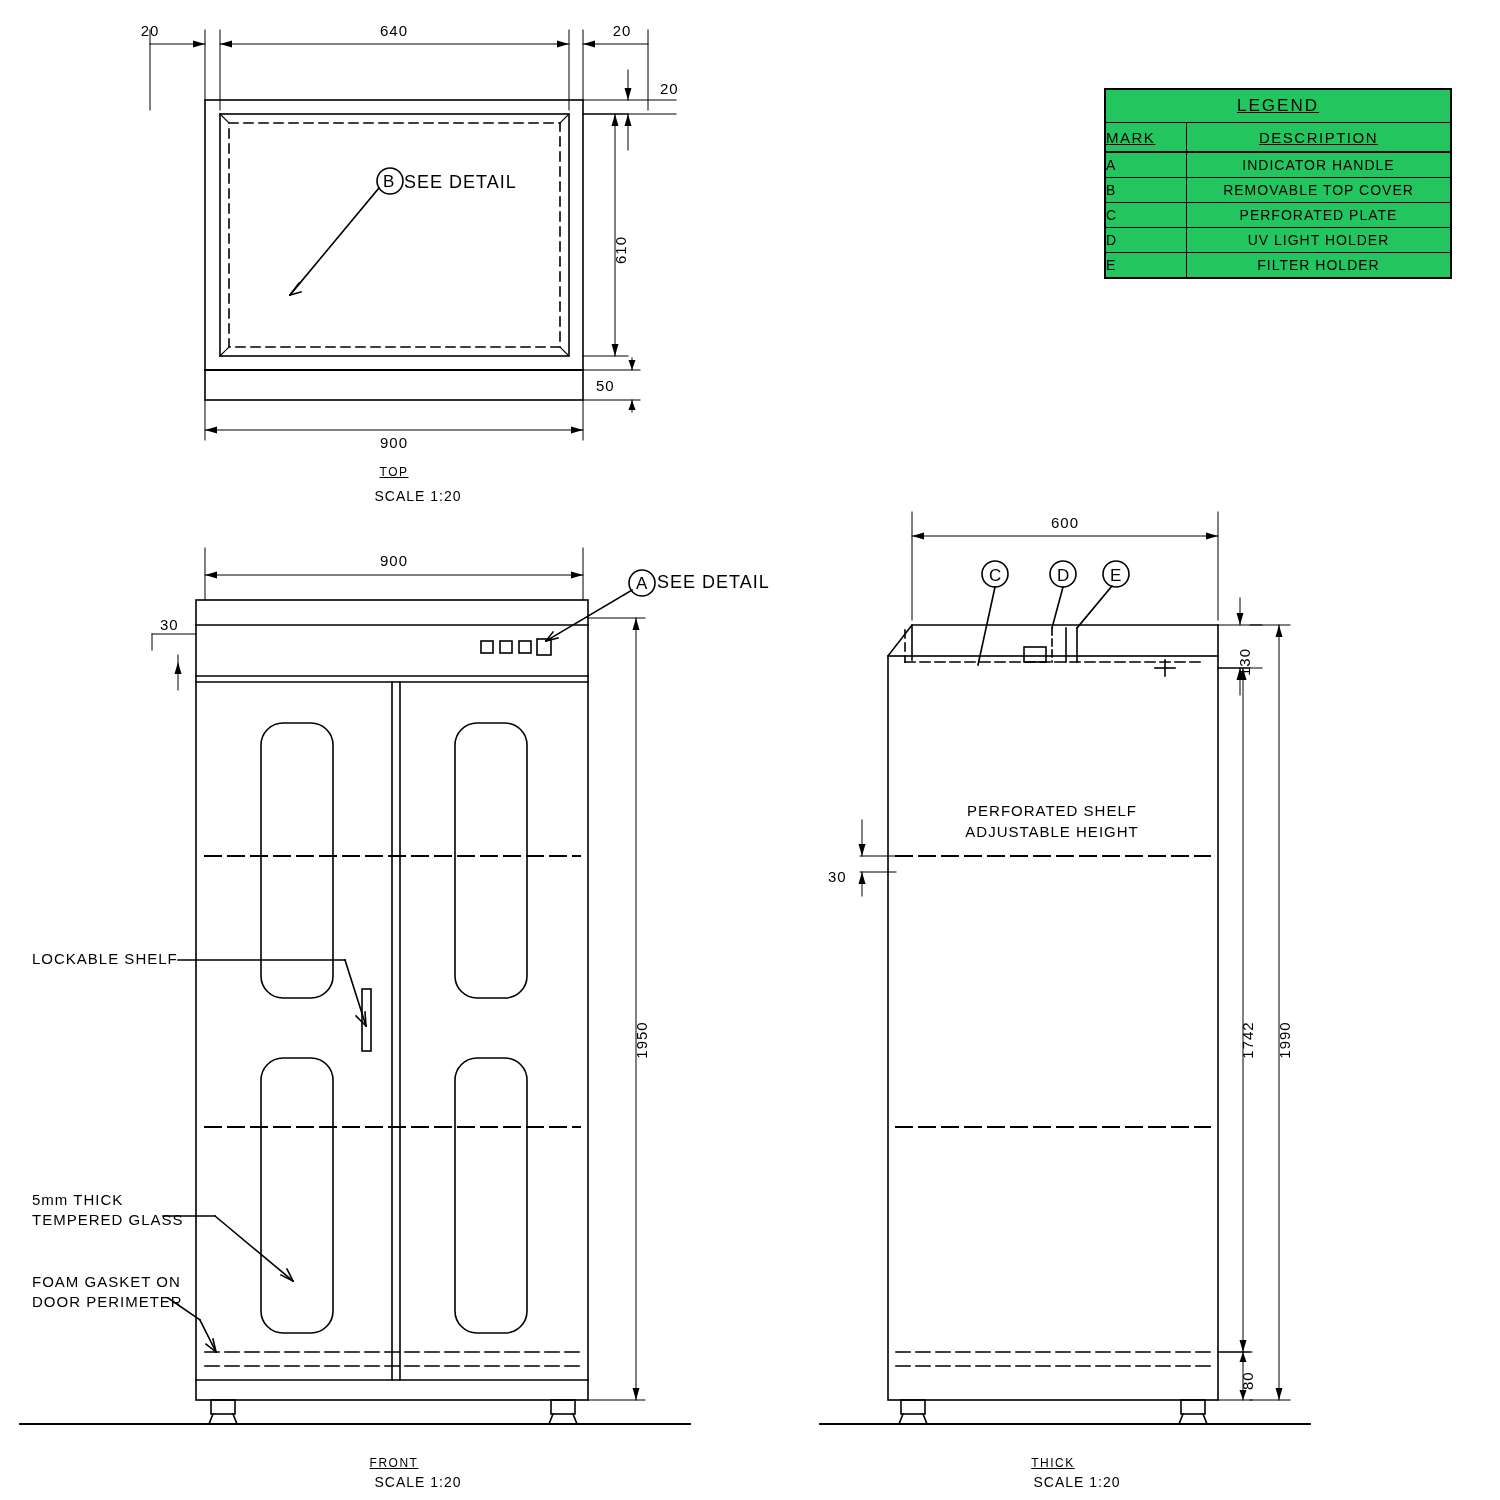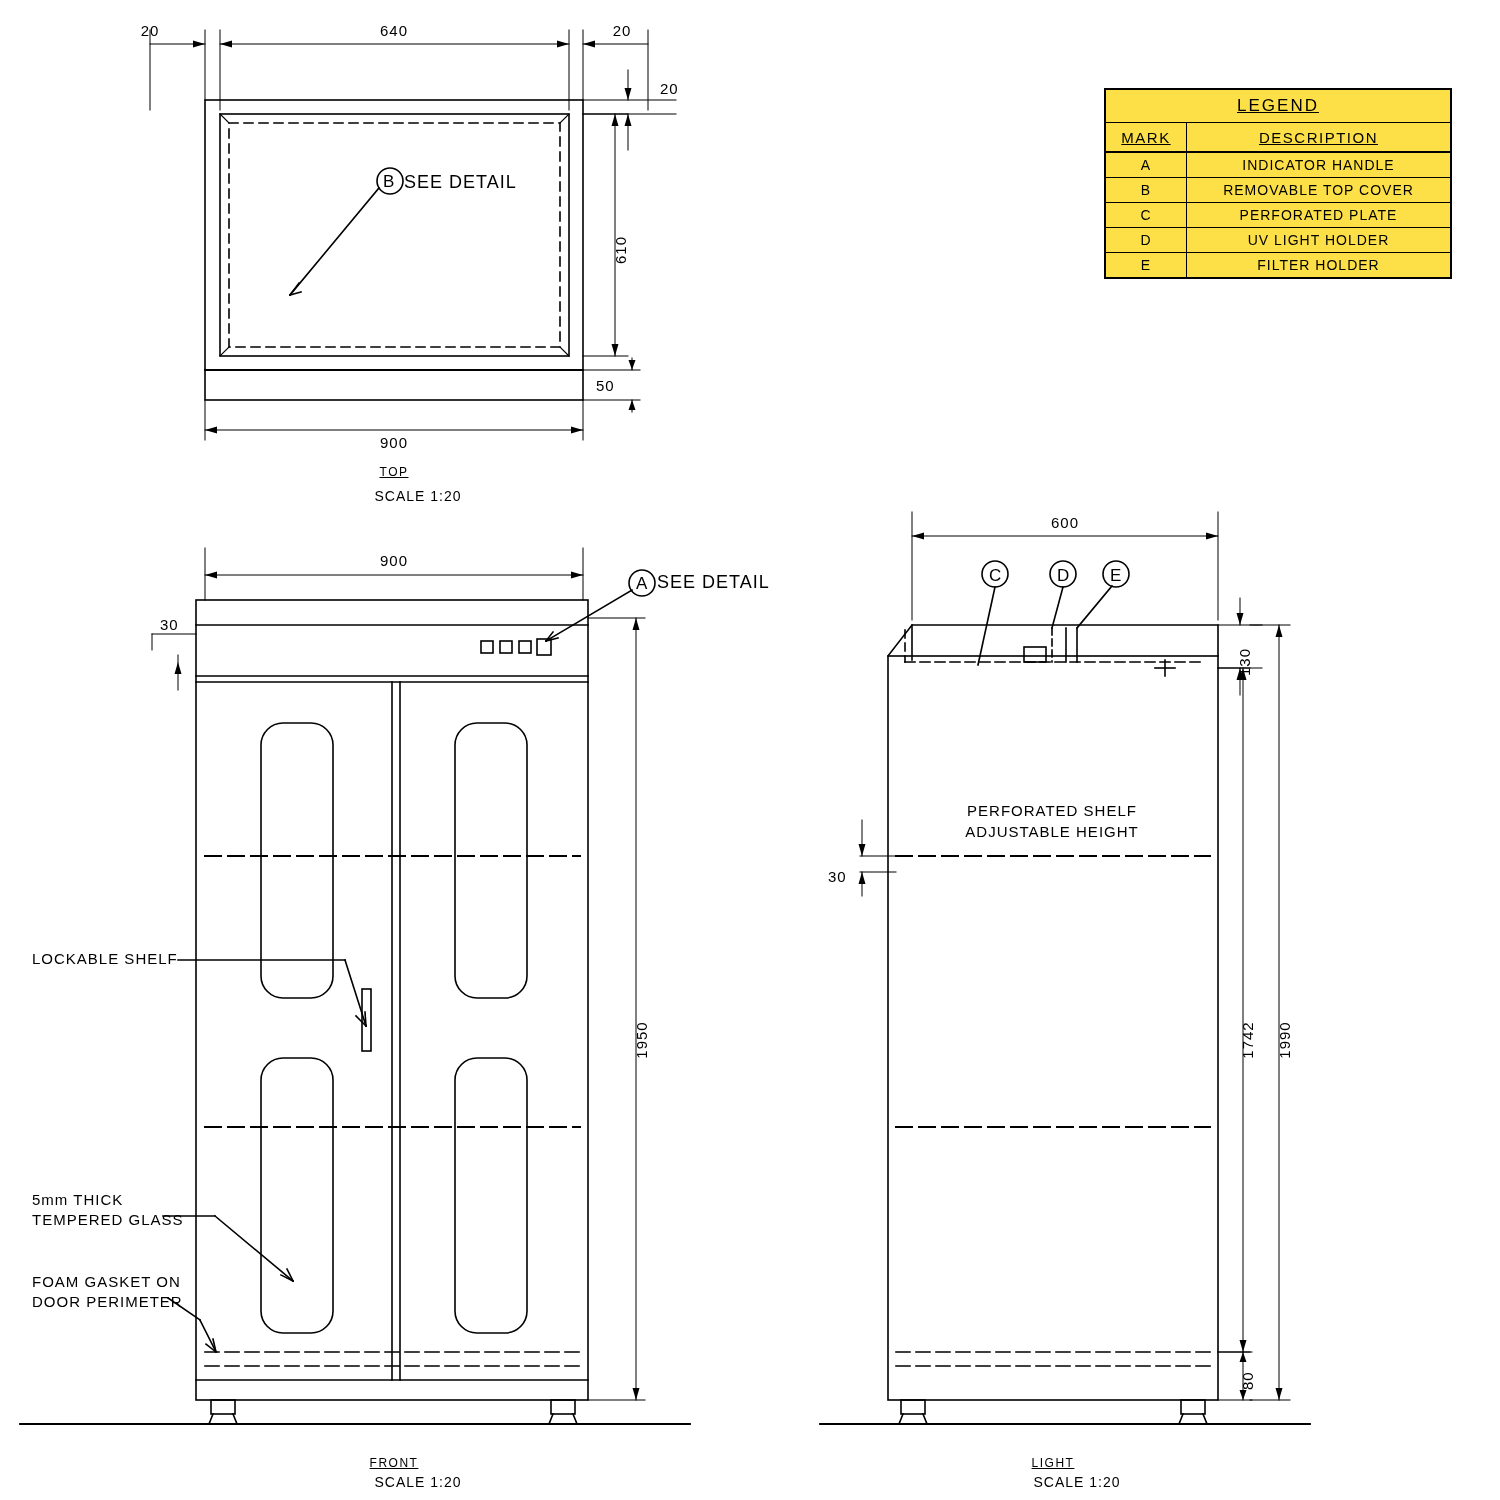--- a/index.html
+++ b/index.html
@@ -4,27 +4,27 @@
 <style>
   html,body{margin:0;padding:0;background:#ffffff;}
   body{width:1500px;height:1500px;position:relative;font-family:"Liberation Sans",sans-serif;color:#000;}
   .stage{position:absolute;left:0;top:0;width:1500px;height:1500px;overflow:hidden;}
   svg{position:absolute;left:0;top:0;}
   .lbl{position:absolute;font-family:"Liberation Sans",sans-serif;font-size:15px;letter-spacing:1px;color:#000;white-space:pre;}
   .lbl.rot{transform-origin:0 0;}
   .viewname{font-size:12px;letter-spacing:1.5px;text-decoration:underline;}
   .scaletxt{font-size:14px;letter-spacing:1px;margin-left:24px;}
   
-  .legend{position:absolute;left:1104px;top:88px;width:348px;border:2px solid #000;box-sizing:border-box;background:#fde047;}
+  .legend{position:absolute;left:1104px;top:88px;width:348px;border:2px solid #000;box-sizing:border-box;background:#22c55e;}
   .legend .ltitle{height:32px;display:flex;align-items:center;justify-content:center;border-bottom:1px solid #000;}
   .legend .ltitle span{font-size:17px;letter-spacing:2px;text-decoration:underline;}
   .legend .lhead{height:28px;display:flex;border-bottom:2px solid #000;}
   .legend .lrow{height:24px;display:flex;border-bottom:1px solid #000;}
   .legend .lrow:last-child{border-bottom:none;}
-  .legend .c1{width:80px;display:flex;align-items:center;justify-content:center;border-right:1px solid #000;font-size:14px;letter-spacing:1px;}
+  .legend .c1{width:80px;display:flex;align-items:center;border-right:1px solid #000;font-size:14px;letter-spacing:1px;}
   .legend .c2{flex:1;display:flex;align-items:center;justify-content:center;font-size:14px;letter-spacing:1px;}
   .legend .lhead .c1 span,.legend .lhead .c2 span{text-decoration:underline;font-size:15px;letter-spacing:1.5px;}
 </style>
 </head>
 <body>
 
 <div class="stage">
 
   <svg width="1500" height="1500" viewBox="0 0 1500 1500">
     <g stroke="#000" fill="none" stroke-width="1.6" stroke-linecap="square">
@@ -360,16 +360,16 @@
   <div class="lbl rot" style="left:1236px;top:662px;transform:rotate(-90deg) translateX(-50%);">130</div>
   <div class="lbl" style="left:828px;top:868px;">30</div>
   <div class="lbl rot" style="left:1239px;top:1040px;transform:rotate(-90deg) translateX(-50%);">1742</div>
   <div class="lbl rot" style="left:1276px;top:1040px;transform:rotate(-90deg) translateX(-50%);">1990</div>
   <div class="lbl rot" style="left:1239px;top:1390px;transform:rotate(-90deg);">80</div>
   <div class="lbl" style="left:989px;top:566px;font-size:17px;">C</div>
   <div class="lbl" style="left:1057px;top:566px;font-size:17px;">D</div>
   <div class="lbl" style="left:1110px;top:566px;font-size:17px;">E</div>
   <div class="lbl" style="left:1052px;top:800px;transform:translateX(-50%);white-space:pre-line;line-height:21px;text-align:center;">PERFORATED SHELF
 ADJUSTABLE HEIGHT</div>
-  <div class="lbl viewname" style="left:1053px;top:1470px;transform:translate(-50%,-100%);">LIGHT</div>
+  <div class="lbl viewname" style="left:1053px;top:1470px;transform:translate(-50%,-100%);">THICK</div>
   <div class="lbl scaletxt" style="left:1053px;top:1490px;transform:translate(-50%,-100%);">SCALE 1:20</div>
 
 </div>
 
 </body></html>

